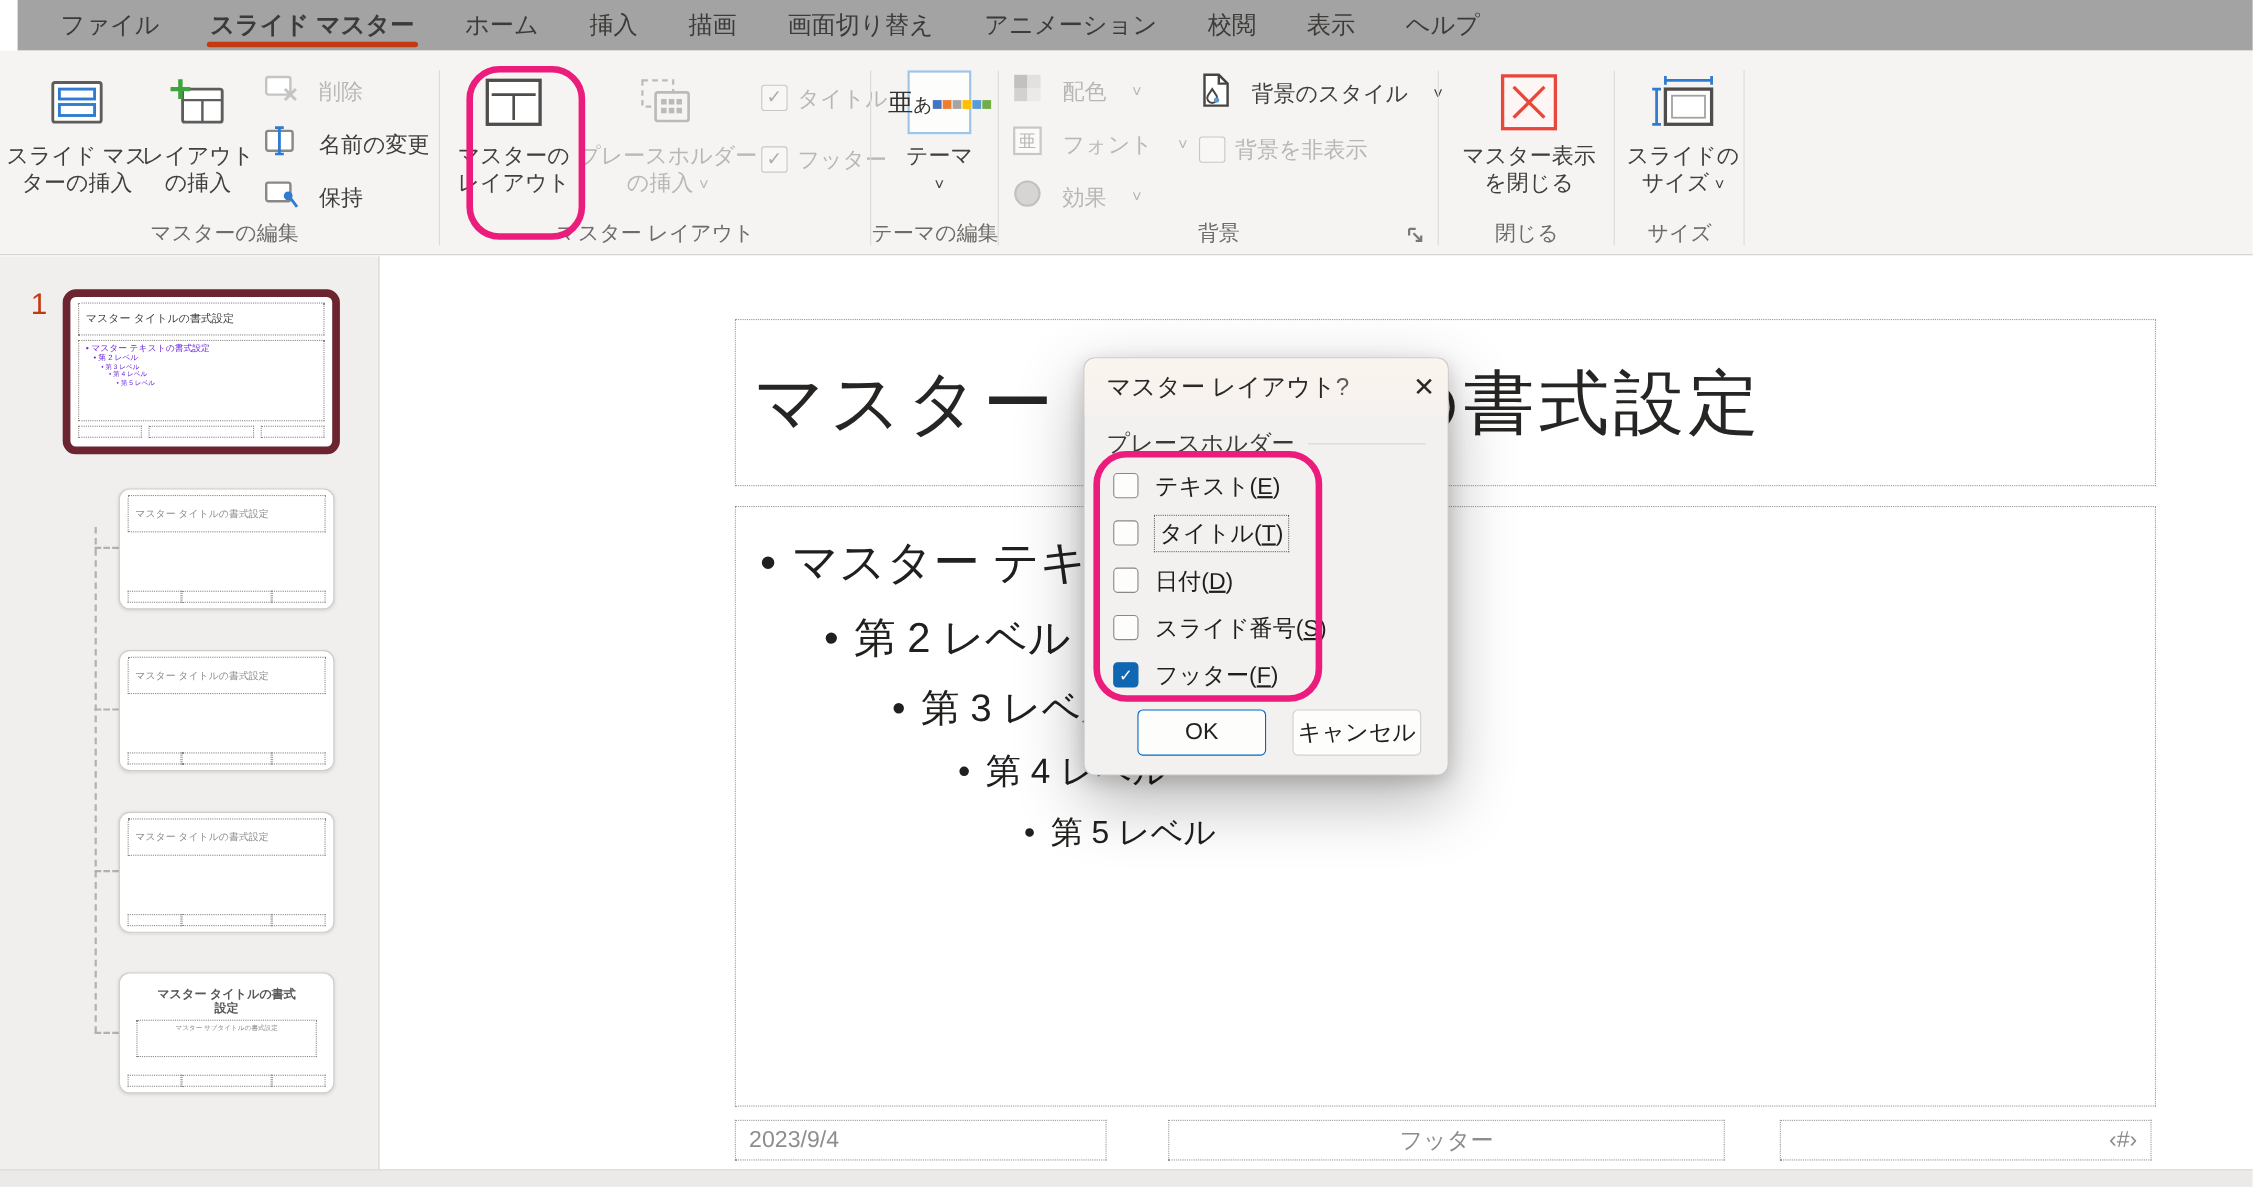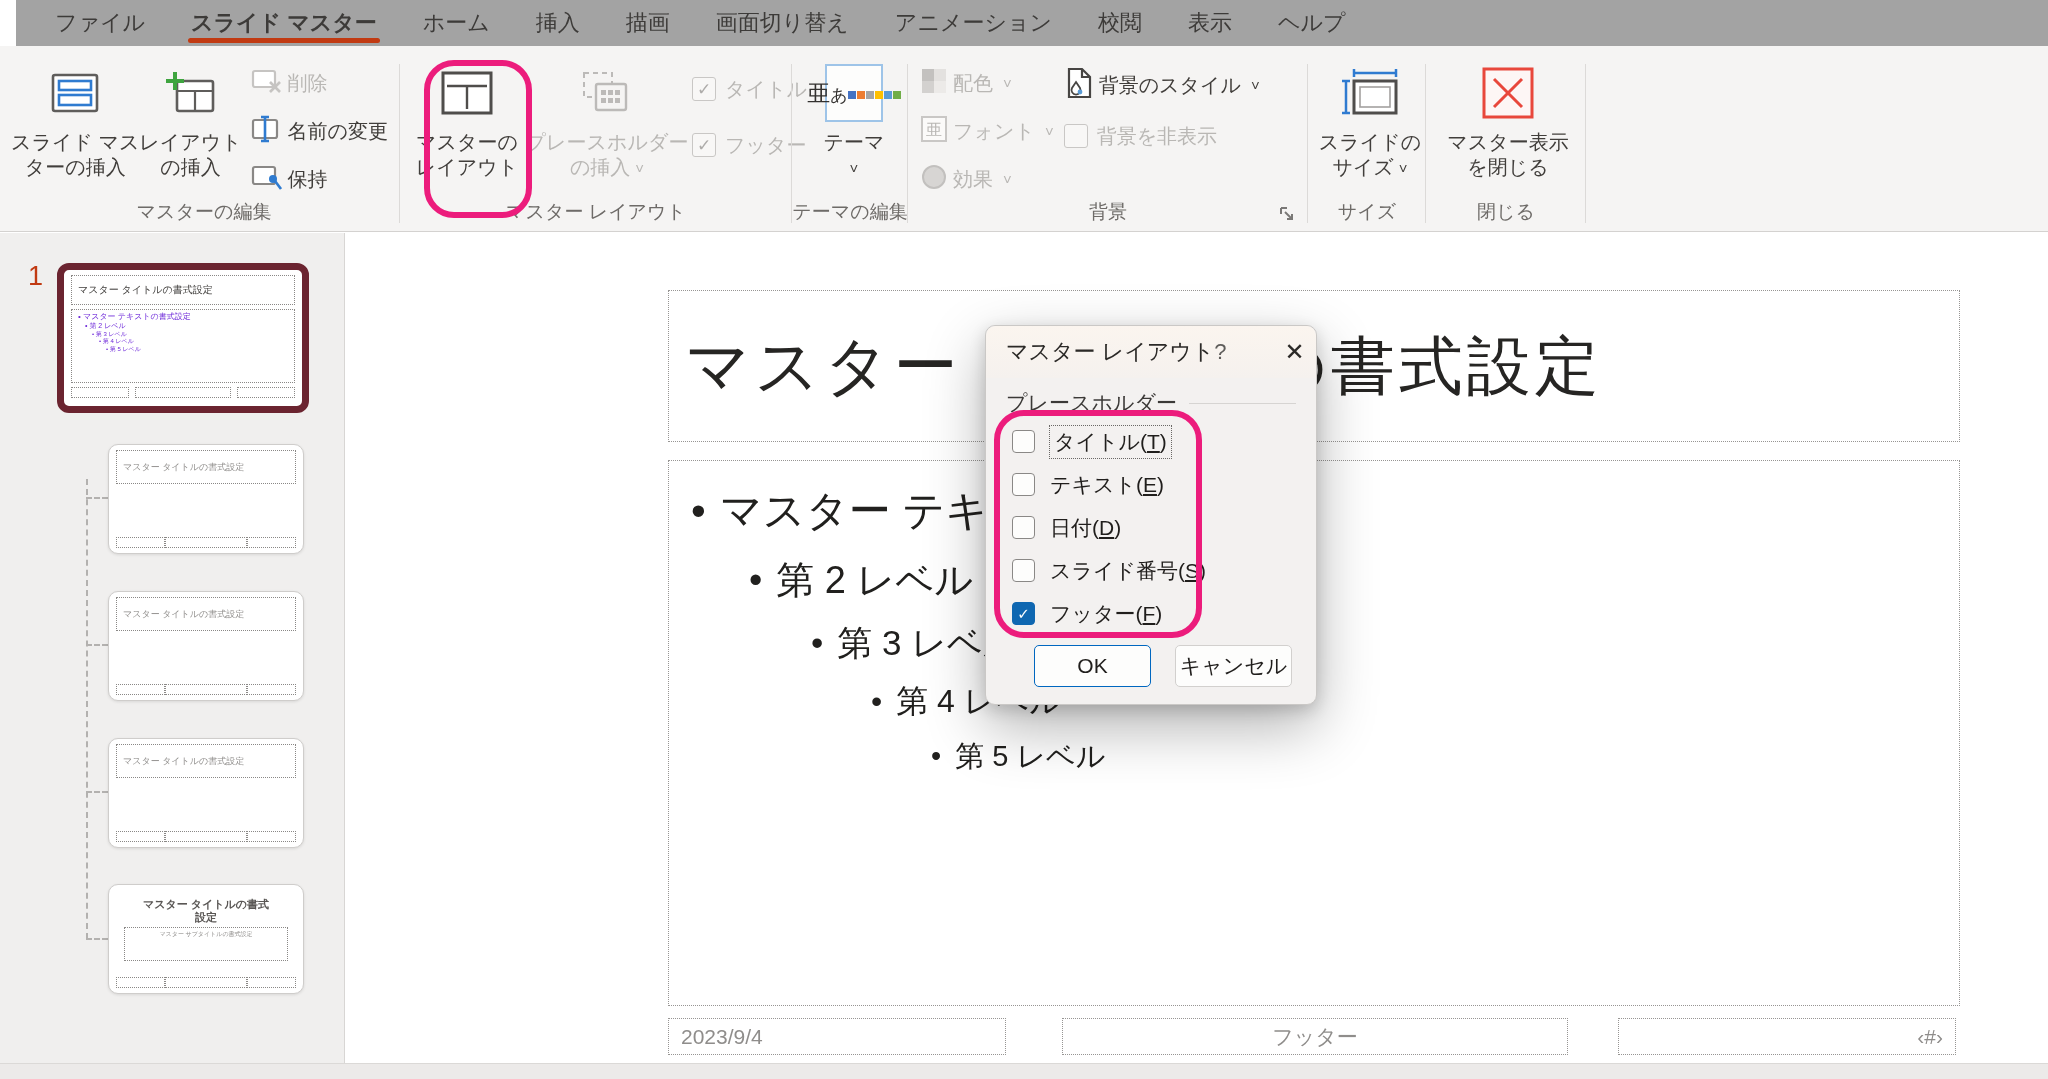--- a/index.html
+++ b/index.html
@@ -30,21 +30,21 @@
     font-size:19px; color:#6e6b68; white-space:nowrap; }
 
   .bigbtn { display:flex; flex-direction:column; align-items:center;
     min-width:100px; padding:4px 6px; font-size:20px; line-height:25px;
     text-align:center; color:#413e3b; white-space:nowrap; }
   .bigbtn .icon-wrap { height:62px; display:flex; align-items:center;
     justify-content:center; margin-bottom:6px; }
   .bigbtn.disabled { color:#b9b7b4; }
 
   .smallcol { display:flex; flex-direction:column; justify-content:flex-start; gap:2px; padding-top:2px; }
-  .smallbtn { display:flex; align-items:center; gap:5px; font-size:20px;
+  .smallbtn { display:flex; align-items:center; gap:18px; font-size:20px;
     color:#413e3b; height:46px; white-space:nowrap; }
   .smallbtn.disabled { color:#b9b7b4; }
 
   .ribcheck { display:flex; align-items:center; gap:9px; font-size:20px;
     color:#b9b7b4; height:50px; white-space:nowrap; }
   .cb-gray { width:24px; height:24px; border:1px solid #c9c7c5; background:#f8f7f6;
     border-radius:3px; color:#aeacaa; font-size:17px; display:flex;
     align-items:center; justify-content:center; }
   .cb-gray.empty { color:transparent; }
 
@@ -349,55 +349,55 @@
     <div class="glabel">背景</div>
     <div class="launcher">
       <svg width="18" height="18" viewBox="0 0 18 18">
           <path d="M3 3 h6 M3 3 v6" stroke="#7a7876" stroke-width="2" fill="none"></path>
           <path d="M7 7 l7 7" stroke="#7a7876" stroke-width="2"></path>
           <path d="M14 9 v5 h-5" stroke="#7a7876" stroke-width="2" fill="none"></path>
         </svg>
     </div>
   </div>
 
+  <div class="rgroup" style="width:160px;">
+    <div class="bigbtn" style="min-width:140px;">
+      <span class="icon-wrap">
+        <svg width="58" height="58" viewBox="0 0 58 58">
+            <rect x="5" y="5" width="48" height="48" fill="#fdf6f5" stroke="#e8473b" stroke-width="3"></rect>
+            <line x1="15" y1="15" x2="43" y2="43" stroke="#e8473b" stroke-width="3"></line>
+            <line x1="43" y1="15" x2="15" y2="43" stroke="#e8473b" stroke-width="3"></line>
+          </svg>
+      </span>
+      <span>マスター表示</span>
+      <span>を閉じる</span>
+    </div>
+    <div class="glabel">閉じる</div>
+  </div>
+
   <div class="rgroup" style="width:118px;">
     <div class="bigbtn">
       <span class="icon-wrap">
         <svg width="60" height="52" viewBox="0 0 60 52">
             <line x1="14" y1="6" x2="56" y2="6" stroke="#2f7bd0" stroke-width="2.5"></line>
             <line x1="14" y1="2" x2="14" y2="10" stroke="#2f7bd0" stroke-width="2.5"></line>
             <line x1="56" y1="2" x2="56" y2="10" stroke="#2f7bd0" stroke-width="2.5"></line>
             <line x1="6" y1="14" x2="6" y2="46" stroke="#2f7bd0" stroke-width="2.5"></line>
             <line x1="2" y1="14" x2="10" y2="14" stroke="#2f7bd0" stroke-width="2.5"></line>
             <line x1="2" y1="46" x2="10" y2="46" stroke="#2f7bd0" stroke-width="2.5"></line>
             <rect x="14" y="14" width="42" height="32" fill="#fff" stroke="#4f4d4b" stroke-width="3"></rect>
             <rect x="20" y="20" width="30" height="20" fill="none" stroke="#a3a19f" stroke-width="1.6"></rect>
           </svg>
       </span>
       <span><span>スライドの</span></span>
       <span><span>サイズ</span><span class="caret">˅</span></span>
     </div>
     <div class="glabel">サイズ</div>
   </div>
 
-  <div class="rgroup" style="width:160px;">
-    <div class="bigbtn" style="min-width:140px;">
-      <span class="icon-wrap">
-        <svg width="58" height="58" viewBox="0 0 58 58">
-            <rect x="5" y="5" width="48" height="48" fill="#fdf6f5" stroke="#e8473b" stroke-width="3"></rect>
-            <line x1="15" y1="15" x2="43" y2="43" stroke="#e8473b" stroke-width="3"></line>
-            <line x1="43" y1="15" x2="15" y2="43" stroke="#e8473b" stroke-width="3"></line>
-          </svg>
-      </span>
-      <span>マスター表示</span>
-      <span>を閉じる</span>
-    </div>
-    <div class="glabel">閉じる</div>
-  </div>
-
 </div>
 
 <div class="sidebar">
   <div class="slide-num">1</div>
   <div class="conn-v"></div>
   <div class="conn-h" style="top:264px;"></div>
   <div class="conn-h" style="top:411px;"></div>
   <div class="conn-h" style="top:558px;"></div>
   <div class="conn-h" style="top:705px;"></div>
 
@@ -504,25 +504,25 @@
     <span class="dlg-help">?</span>
     <span class="dlg-close">✕</span>
   </div>
   <div class="dlg-body">
     <div class="dlg-section">
         <span>プレースホルダー</span>
       </div>
 
     <div class="dlg-row">
       <span class="dlg-cb"></span>
-      <span class="dlg-label focused"><span>タイトル(</span><span class="key">T</span><span>)</span></span>
+      <span class="dlg-label"><span>テキスト(</span><span class="key">E</span><span>)</span></span>
     </div>
     <div class="dlg-row">
       <span class="dlg-cb"></span>
-      <span class="dlg-label"><span>テキスト(</span><span class="key">E</span><span>)</span></span>
+      <span class="dlg-label focused"><span>タイトル(</span><span class="key">T</span><span>)</span></span>
     </div>
     <div class="dlg-row">
       <span class="dlg-cb"></span>
       <span class="dlg-label"><span>日付(</span><span class="key">D</span><span>)</span></span>
     </div>
     <div class="dlg-row">
       <span class="dlg-cb"></span>
       <span class="dlg-label"><span>スライド番号(</span><span class="key">S</span><span>)</span></span>
     </div>
     <div class="dlg-row">

